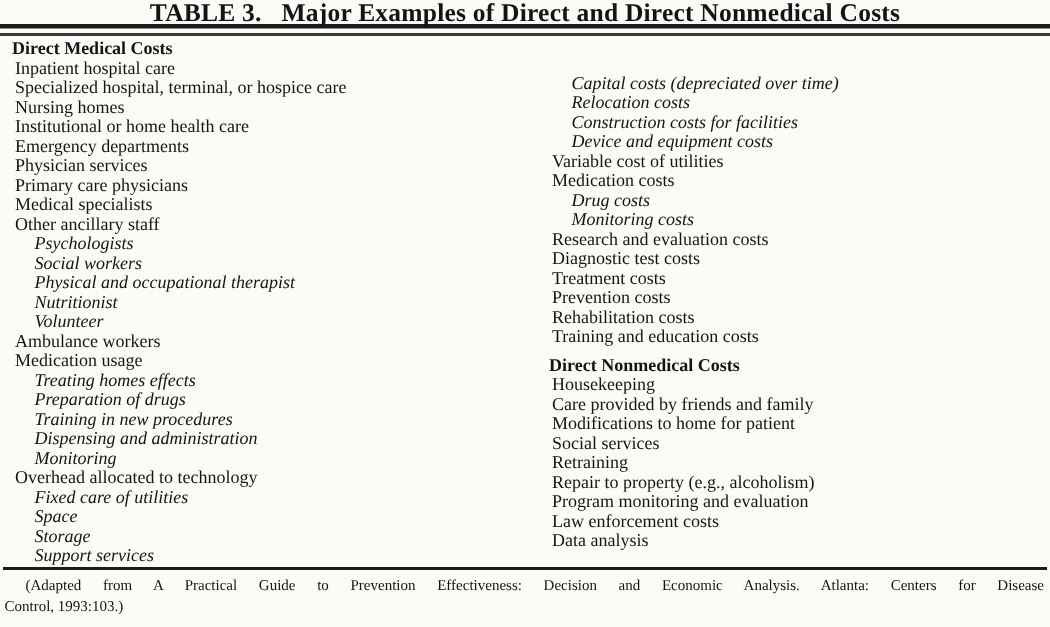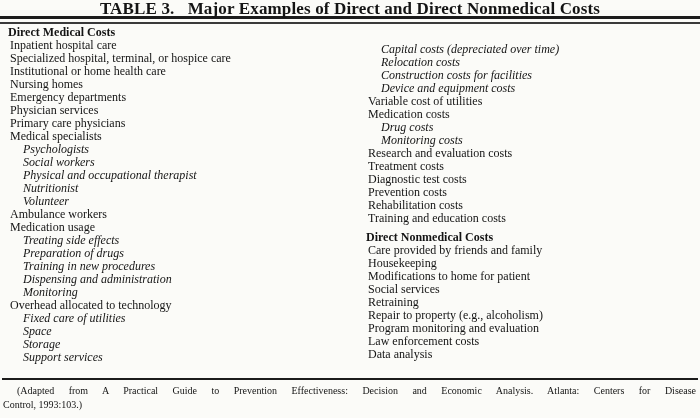--- a/index.html
+++ b/index.html
@@ -68,62 +68,63 @@
   <div class="rule-double">
     <div class="r1"></div>
     <div class="r2"></div>
   </div>
 
   <div class="body">
     <div class="col col-left">
         <div class="item lvl0">Direct Medical Costs</div>
         <div class="item lvl1">Inpatient hospital care</div>
         <div class="item lvl1">Specialized hospital, terminal, or hospice care</div>
+        <div class="item lvl1">Nursing homes</div>
         <div class="item lvl1">Institutional or home health care</div>
-        <div class="item lvl1">Nursing homes</div>
         <div class="item lvl1">Emergency departments</div>
         <div class="item lvl1">Physician services</div>
         <div class="item lvl1">Primary care physicians</div>
         <div class="item lvl1">Medical specialists</div>
+        <div class="item lvl1">Other ancillary staff</div>
         <div class="item lvl2">Psychologists</div>
         <div class="item lvl2">Social workers</div>
         <div class="item lvl2">Physical and occupational therapist</div>
         <div class="item lvl2">Nutritionist</div>
         <div class="item lvl2">Volunteer</div>
         <div class="item lvl1">Ambulance workers</div>
         <div class="item lvl1">Medication usage</div>
-        <div class="item lvl2">Treating side effects</div>
+        <div class="item lvl2">Treating homes effects</div>
         <div class="item lvl2">Preparation of drugs</div>
         <div class="item lvl2">Training in new procedures</div>
         <div class="item lvl2">Dispensing and administration</div>
         <div class="item lvl2">Monitoring</div>
         <div class="item lvl1">Overhead allocated to technology</div>
         <div class="item lvl2">Fixed care of utilities</div>
         <div class="item lvl2">Space</div>
         <div class="item lvl2">Storage</div>
         <div class="item lvl2">Support services</div>
       </div>
     <div class="col col-right">
         <div class="item lvl2">Capital costs (depreciated over time)</div>
         <div class="item lvl2">Relocation costs</div>
         <div class="item lvl2">Construction costs for facilities</div>
         <div class="item lvl2">Device and equipment costs</div>
         <div class="item lvl1">Variable cost of utilities</div>
         <div class="item lvl1">Medication costs</div>
         <div class="item lvl2">Drug costs</div>
         <div class="item lvl2">Monitoring costs</div>
         <div class="item lvl1">Research and evaluation costs</div>
+        <div class="item lvl1">Diagnostic test costs</div>
         <div class="item lvl1">Treatment costs</div>
-        <div class="item lvl1">Diagnostic test costs</div>
         <div class="item lvl1">Prevention costs</div>
         <div class="item lvl1">Rehabilitation costs</div>
         <div class="item lvl1">Training and education costs</div>
         <div class="item lvl0 gap">Direct Nonmedical Costs</div>
+        <div class="item lvl1">Housekeeping</div>
         <div class="item lvl1">Care provided by friends and family</div>
-        <div class="item lvl1">Housekeeping</div>
         <div class="item lvl1">Modifications to home for patient</div>
         <div class="item lvl1">Social services</div>
         <div class="item lvl1">Retraining</div>
         <div class="item lvl1">Repair to property (e.g., alcoholism)</div>
         <div class="item lvl1">Program monitoring and evaluation</div>
         <div class="item lvl1">Law enforcement costs</div>
         <div class="item lvl1">Data analysis</div>
       </div>
   </div>
 

